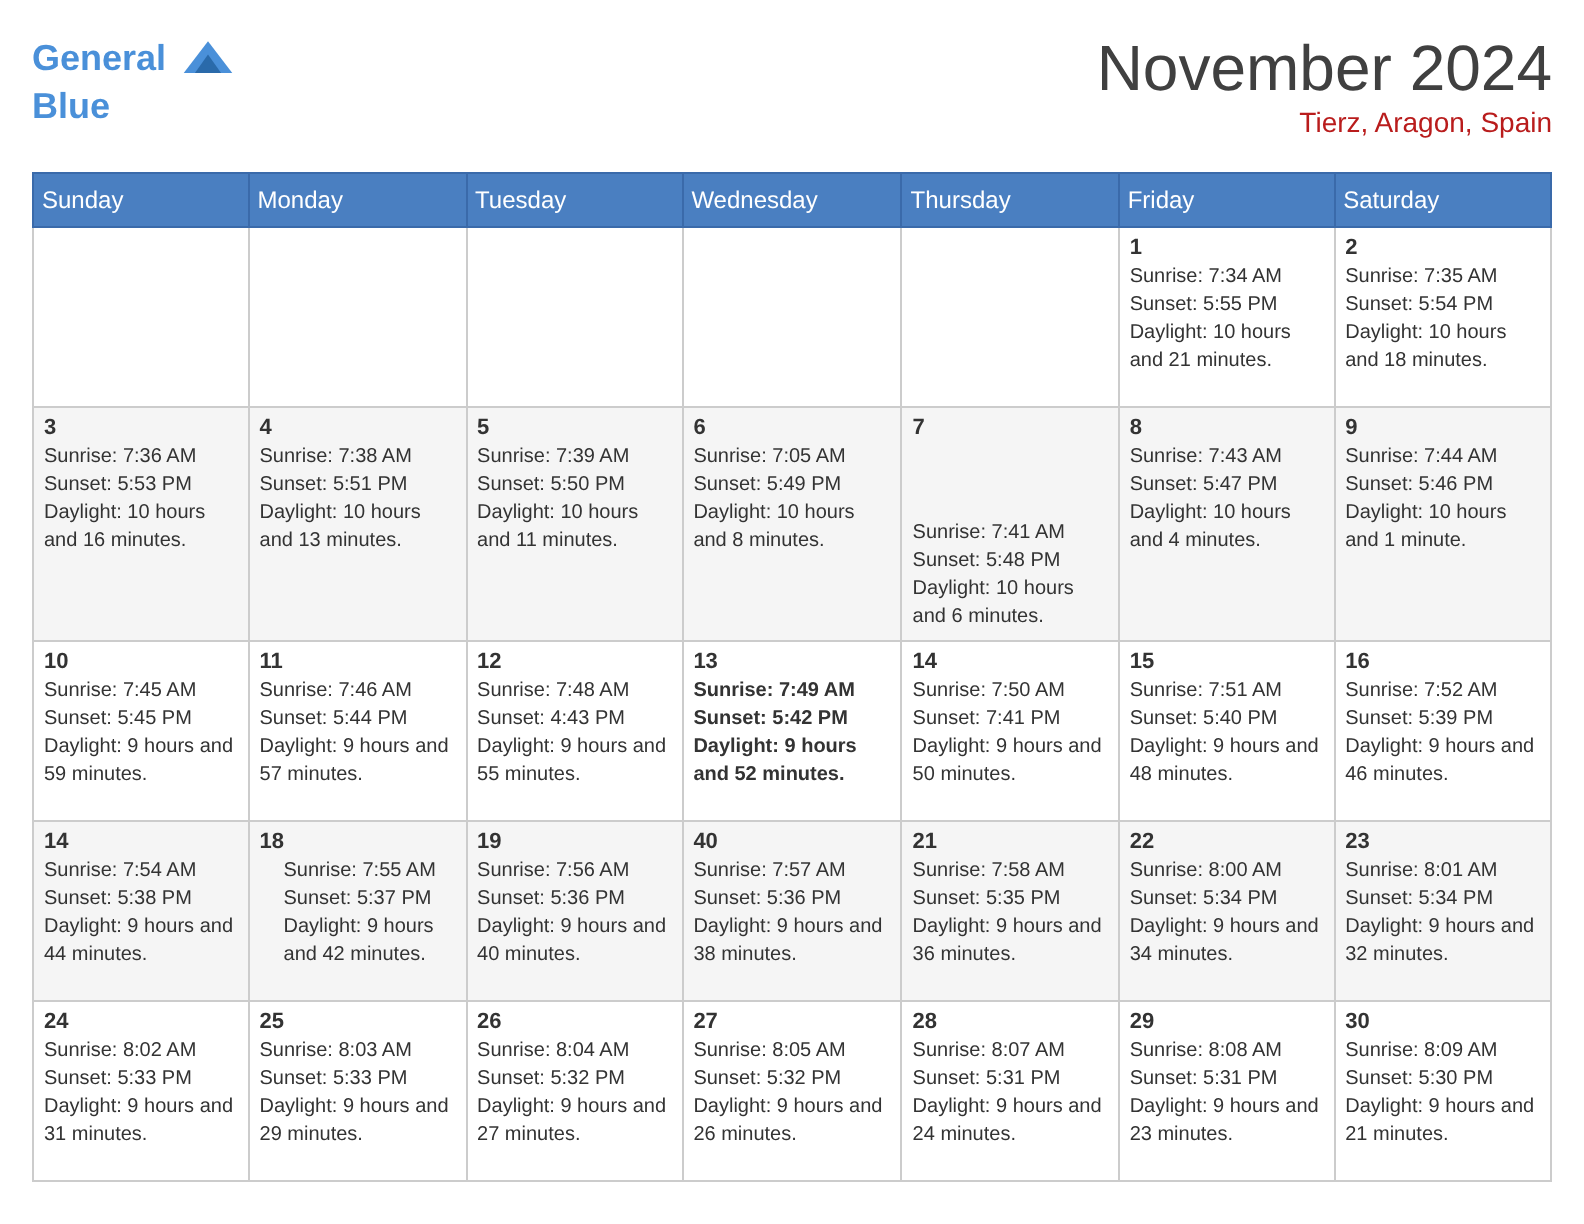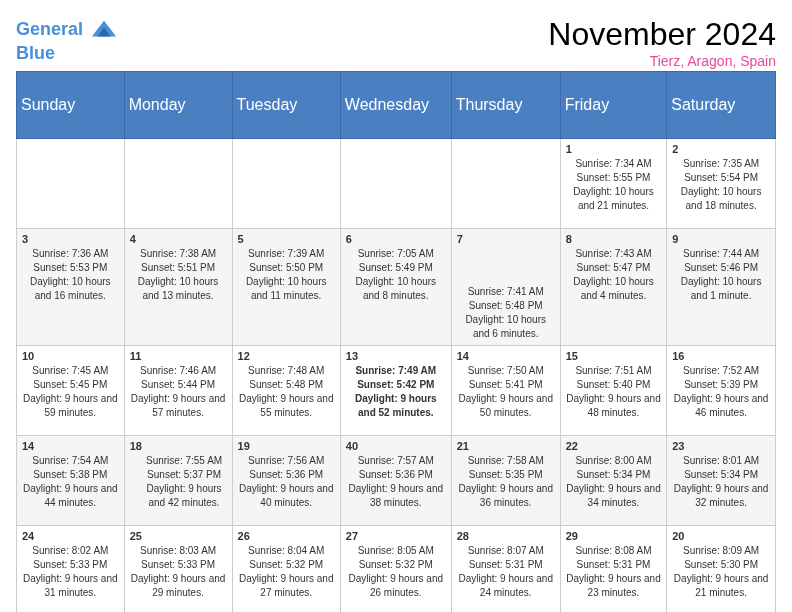--- a/index.html
+++ b/index.html
@@ -7,21 +7,21 @@
       font-family: Arial, sans-serif;
       background: #fff;
       width: 792px;
       min-height: 612px;
       padding: 16px;
     }
     .header {
       display: flex;
       justify-content: space-between;
       align-items: flex-start;
-      margin-bottom: 2px;
+      margin-bottom: 17px;
     }
     .logo {
       display: flex;
       align-items: center;
     }
     .logo-text {
       font-size: 18px;
       font-weight: bold;
       color: #333;
       line-height: 1.1;
@@ -33,36 +33,36 @@
       width: 28px;
       height: 28px;
       margin-left: 2px;
     }
     .title-block {
       text-align: right;
     }
     .month-title {
       font-size: 32px;
       font-weight: normal;
-      color: #000000;
+      color: #404040;
     }
     .location {
       font-size: 14px;
-      color: #ec4899;
+      color: #b91c1c;
     }
     .calendar {
       width: 100%;
       border-collapse: collapse;
       border: 1px solid #ccc;
     }
     .calendar th {
       background: #4a7fc1;
       color: #fff;
-      font-size: 16px;
-      padding: 24px 4px;
+      font-size: 12px;
+      padding: 6px 4px;
       text-align: left;
       border: 1px solid #3a6aaa;
       font-weight: normal;
     }
     .calendar td {
       border: 1px solid #ccc;
       vertical-align: top;
       padding: 4px 5px;
       width: 113px;
       min-height: 80px;
@@ -77,21 +77,20 @@
     .day-num {
       font-size: 11px;
       font-weight: bold;
       color: #333;
       margin-bottom: 2px;
     }
     .day-info {
       font-size: 10px;
       color: #333;
       line-height: 1.4;
-      text-align: center;
     }
     .empty-cell {
       background: #fff !important;
     }
   </style>
 </head>
 <body>
 
 <div class="header">
   <div class="logo">
@@ -197,33 +196,33 @@
         </td>
         <td>
           <div class="day-num">11</div>
           <div class="day-info" style="white-space: pre-line;">Sunrise: 7:46 AM
 Sunset: 5:44 PM
 Daylight: 9 hours and 57 minutes.</div>
         </td>
         <td>
           <div class="day-num">12</div>
           <div class="day-info" style="white-space: pre-line;">Sunrise: 7:48 AM
-Sunset: 5:48 PM
+Sunset: 4:43 PM
 Daylight: 9 hours and 55 minutes.</div>
         </td>
         <td>
           <div class="day-num">13</div>
           <div class="day-info" style="white-space: pre-line; font-weight: bold;">Sunrise: 7:49 AM
 Sunset: 5:42 PM
 Daylight: 9 hours and 52 minutes.</div>
         </td>
         <td>
           <div class="day-num">14</div>
           <div class="day-info" style="white-space: pre-line;">Sunrise: 7:50 AM
-Sunset: 5:41 PM
+Sunset: 7:41 PM
 Daylight: 9 hours and 50 minutes.</div>
         </td>
         <td>
           <div class="day-num">15</div>
           <div class="day-info" style="white-space: pre-line;">Sunrise: 7:51 AM
 Sunset: 5:40 PM
 Daylight: 9 hours and 48 minutes.</div>
         </td>
         <td>
           <div class="day-num">16</div>
@@ -307,20 +306,20 @@
 Sunset: 5:31 PM
 Daylight: 9 hours and 24 minutes.</div>
         </td>
         <td>
           <div class="day-num">29</div>
           <div class="day-info" style="white-space: pre-line;">Sunrise: 8:08 AM
 Sunset: 5:31 PM
 Daylight: 9 hours and 23 minutes.</div>
         </td>
         <td>
-          <div class="day-num">20</div>
+          <div class="day-num">30</div>
           <div class="day-info" style="white-space: pre-line;">Sunrise: 8:09 AM
 Sunset: 5:30 PM
 Daylight: 9 hours and 21 minutes.</div>
         </td>
       </tr>
     </tbody>
 </table>
 
 </body></html>

